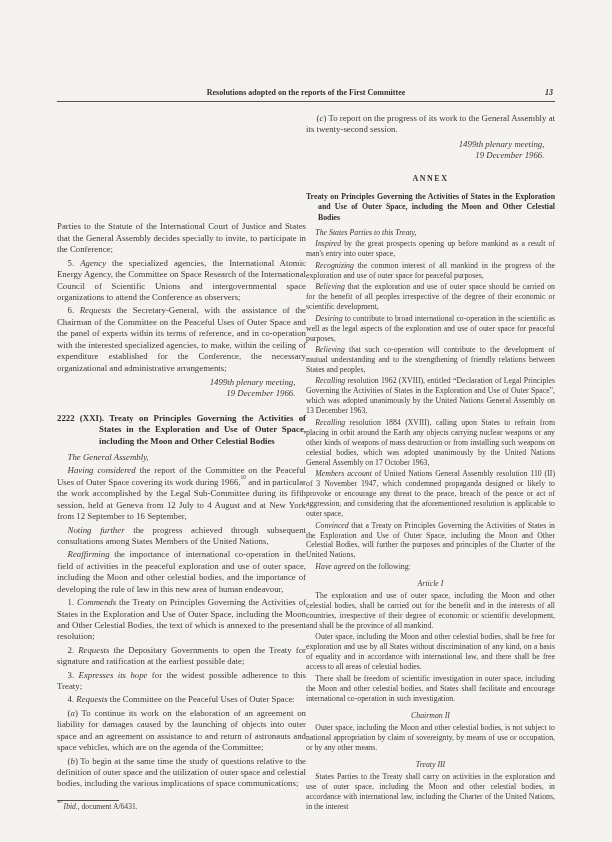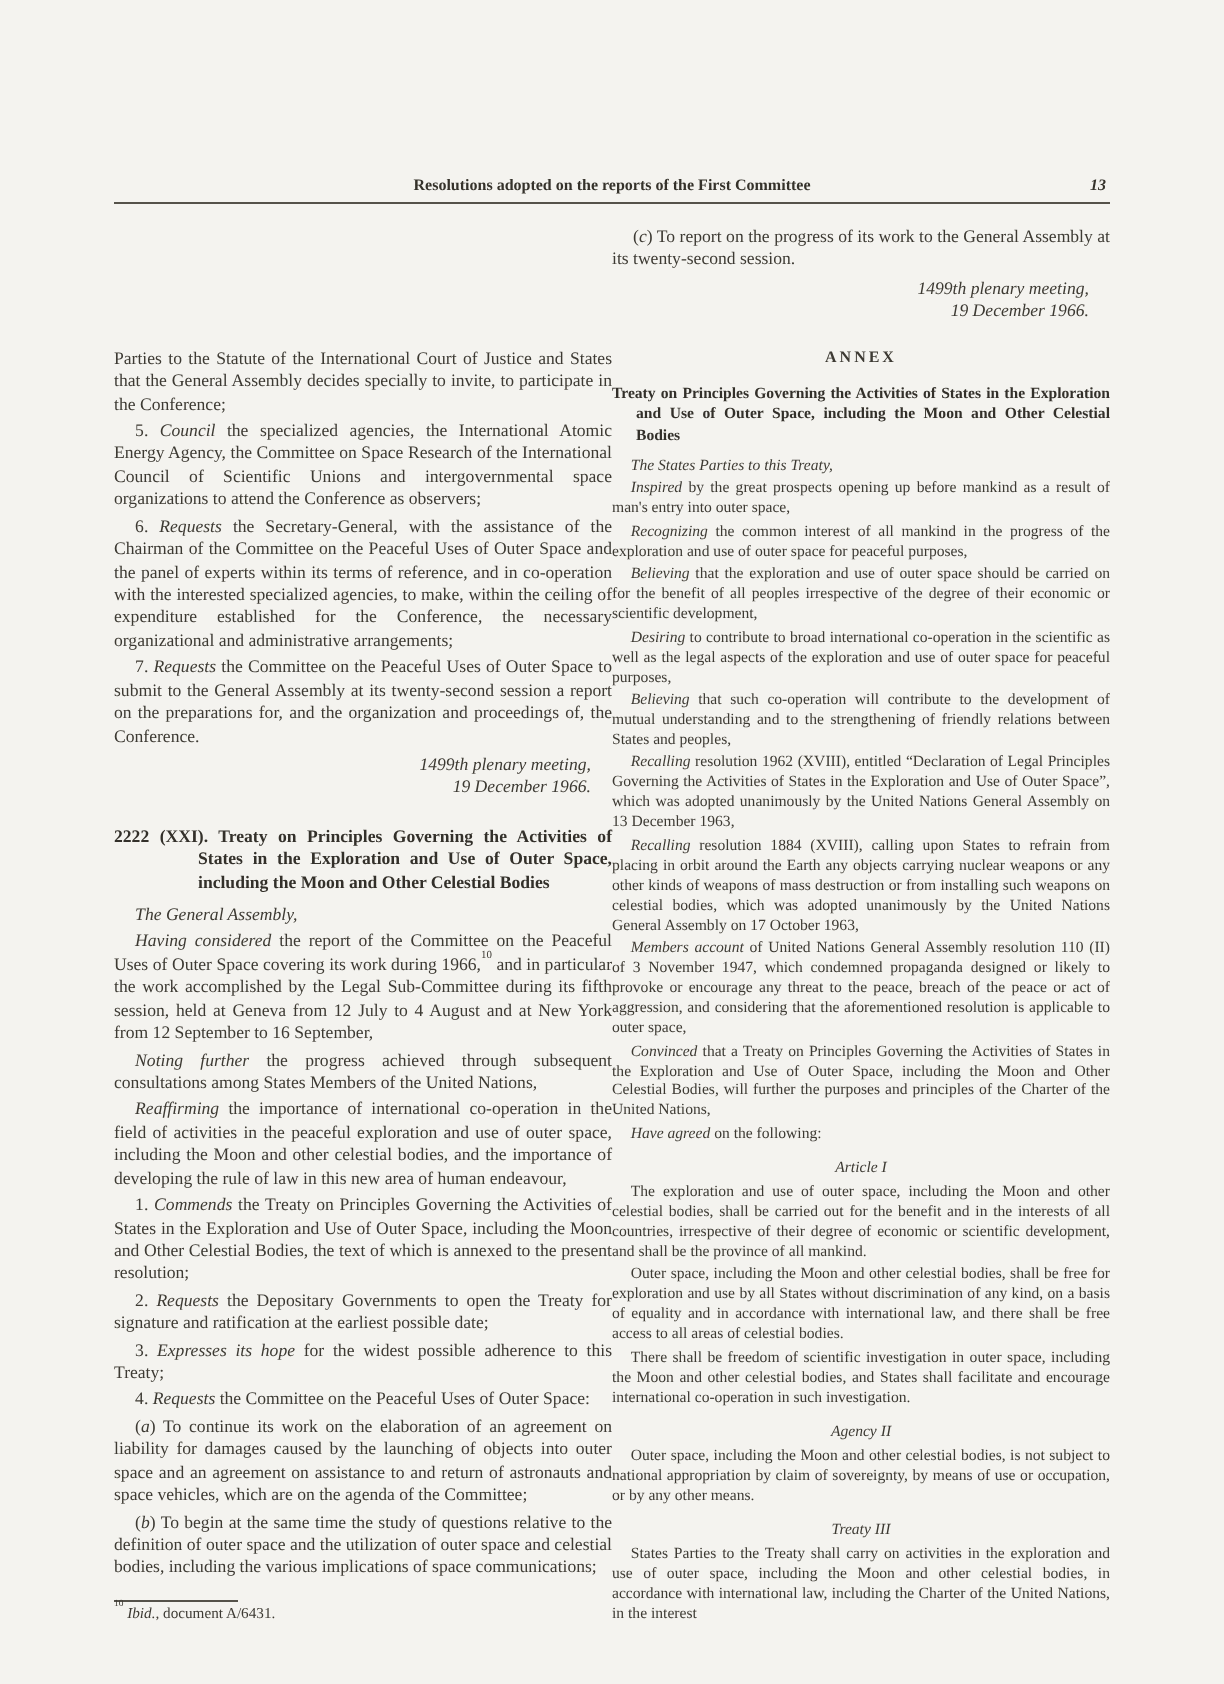--- a/index.html
+++ b/index.html
@@ -115,23 +115,22 @@
 
 <div class="page">
   <div class="page-header">
     <span class="header-title">Resolutions adopted on the reports of the First Committee</span>
     <span class="page-number">13</span>
   </div>
   <div class="header-rule"></div>
   <div class="columns">
     <div class="col">
         <p class="p body-first">Parties to the Statute of the International Court of Justice and States that the General Assembly decides specially to invite, to participate in the Conference;</p>
-        <p class="p body">5. <i>Council</i> the specialized agencies, the International Atomic Energy Agency, the Committee on Space Research of the International Council of Scientific Unions and intergovernmental space organizations to attend the Conference as observers;</p>
+        <p class="p body">5. <i>Agency</i> the specialized agencies, the International Atomic Energy Agency, the Committee on Space Research of the International Council of Scientific Unions and intergovernmental space organizations to attend the Conference as observers;</p>
         <p class="p body">6. <i>Requests</i> the Secretary-General, with the assistance of the Chairman of the Committee on the Peaceful Uses of Outer Space and the panel of experts within its terms of reference, and in co-operation with the interested specialized agencies, to make, within the ceiling of expenditure established for the Conference, the necessary organizational and administrative arrangements;</p>
-        <p class="p body">7. <i>Requests</i> the Committee on the Peaceful Uses of Outer Space to submit to the General Assembly at its twenty-second session a report on the preparations for, and the organization and proceedings of, the Conference.</p>
         <p class="p meeting">1499th plenary meeting,
 19 December 1966.</p>
         <p class="p res-heading">2222 (XXI). Treaty on Principles Governing the Activities of States in the Exploration and Use of Outer Space, including the Moon and Other Celestial Bodies</p>
         <p class="p plain-italic">The General Assembly,</p>
         <p class="p body"><i>Having considered</i> the report of the Committee on the Peaceful Uses of Outer Space covering its work during 1966,<sup>10</sup> and in particular the work accomplished by the Legal Sub-Committee during its fifth session, held at Geneva from 12 July to 4 August and at New York from 12 September to 16 September,</p>
         <p class="p body"><i>Noting further</i> the progress achieved through subsequent consultations among States Members of the United Nations,</p>
         <p class="p body"><i>Reaffirming</i> the importance of international co-operation in the field of activities in the peaceful exploration and use of outer space, including the Moon and other celestial bodies, and the importance of developing the rule of law in this new area of human endeavour,</p>
         <p class="p body">1. <i>Commends</i> the Treaty on Principles Governing the Activities of States in the Exploration and Use of Outer Space, including the Moon and Other Celestial Bodies, the text of which is annexed to the present resolution;</p>
         <p class="p body">2. <i>Requests</i> the Depositary Governments to open the Treaty for signature and ratification at the earliest possible date;</p>
         <p class="p body">3. <i>Expresses its hope</i> for the widest possible adherence to this Treaty;</p>
@@ -154,19 +153,19 @@
         <p class="p small"><i>Believing</i> that such co-operation will contribute to the development of mutual understanding and to the strengthening of friendly relations between States and peoples,</p>
         <p class="p small"><i>Recalling</i> resolution 1962 (XVIII), entitled “Declaration of Legal Principles Governing the Activities of States in the Exploration and Use of Outer Space”, which was adopted unanimously by the United Nations General Assembly on 13 December 1963,</p>
         <p class="p small"><i>Recalling</i> resolution 1884 (XVIII), calling upon States to refrain from placing in orbit around the Earth any objects carrying nuclear weapons or any other kinds of weapons of mass destruction or from installing such weapons on celestial bodies, which was adopted unanimously by the United Nations General Assembly on 17 October 1963,</p>
         <p class="p small"><i>Members account</i> of United Nations General Assembly resolution 110 (II) of 3 November 1947, which condemned propaganda designed or likely to provoke or encourage any threat to the peace, breach of the peace or act of aggression, and considering that the aforementioned resolution is applicable to outer space,</p>
         <p class="p small"><i>Convinced</i> that a Treaty on Principles Governing the Activities of States in the Exploration and Use of Outer Space, including the Moon and Other Celestial Bodies, will further the purposes and principles of the Charter of the United Nations,</p>
         <p class="p small"><i>Have agreed</i> on the following:</p>
         <p class="p article-label">Article I</p>
         <p class="p small">The exploration and use of outer space, including the Moon and other celestial bodies, shall be carried out for the benefit and in the interests of all countries, irrespective of their degree of economic or scientific development, and shall be the province of all mankind.</p>
         <p class="p small">Outer space, including the Moon and other celestial bodies, shall be free for exploration and use by all States without discrimination of any kind, on a basis of equality and in accordance with international law, and there shall be free access to all areas of celestial bodies.</p>
         <p class="p small">There shall be freedom of scientific investigation in outer space, including the Moon and other celestial bodies, and States shall facilitate and encourage international co-operation in such investigation.</p>
-        <p class="p article-label">Agency II</p>
+        <p class="p article-label">Chairman II</p>
         <p class="p small">Outer space, including the Moon and other celestial bodies, is not subject to national appropriation by claim of sovereignty, by means of use or occupation, or by any other means.</p>
         <p class="p article-label">Treaty III</p>
         <p class="p small">States Parties to the Treaty shall carry on activities in the exploration and use of outer space, including the Moon and other celestial bodies, in accordance with international law, including the Charter of the United Nations, in the interest</p>
       </div>
   </div>
 </div>
 
 </body></html>

